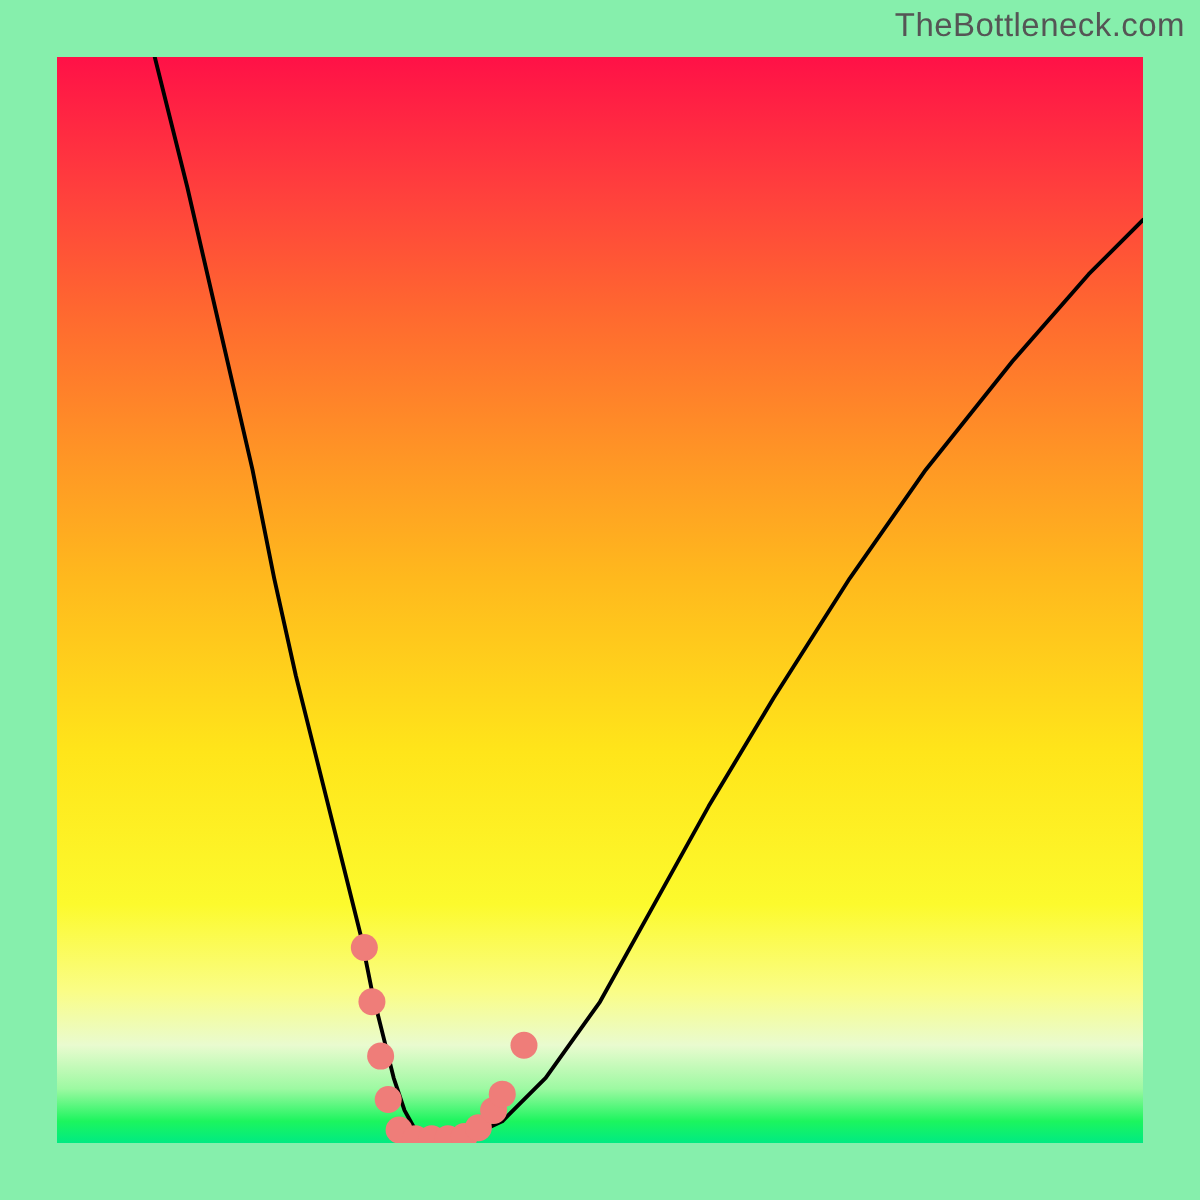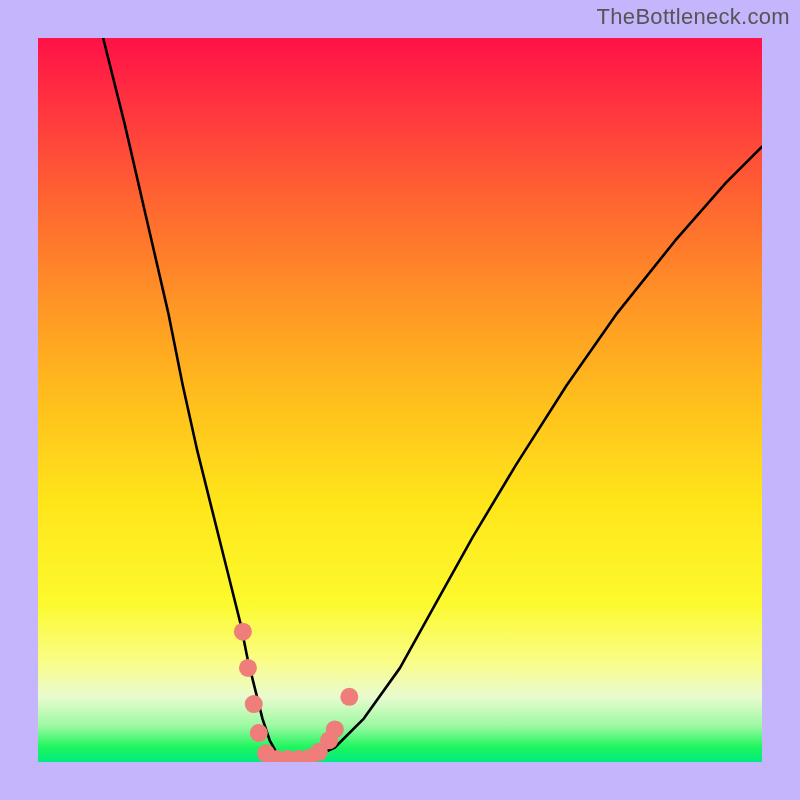--- a/index.html
+++ b/index.html
@@ -7,21 +7,21 @@
     padding: 0;
     width: 800px;
     height: 800px;
     overflow: hidden;
     background: #000;
     font-family: Arial, Helvetica, sans-serif;
   }
   .outer {
     width: 800px;
     height: 800px;
-    background: #c4b5fd;
+    background: #86efac;
     position: relative;
   }
   .watermark {
     position: absolute;
     top: 4px;
     right: 10px;
     color: #555;
     font-size: 22px;
     font-weight: 500;
     letter-spacing: 0.3px;

